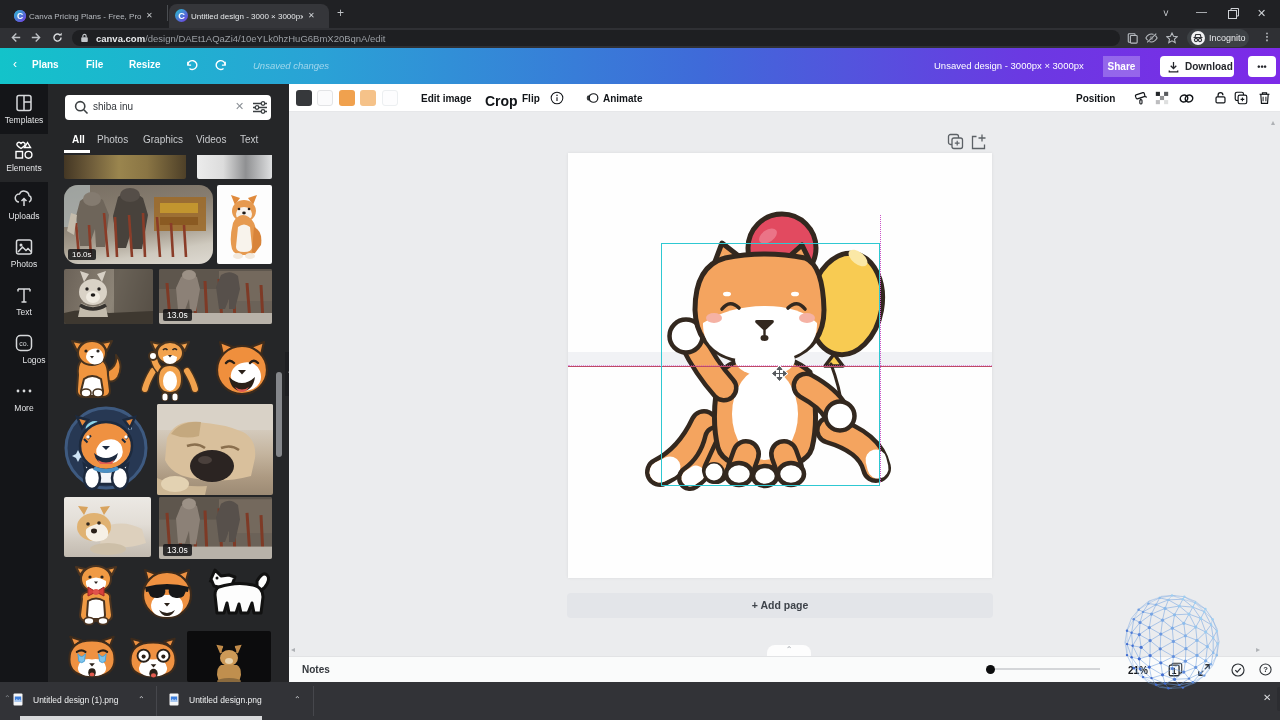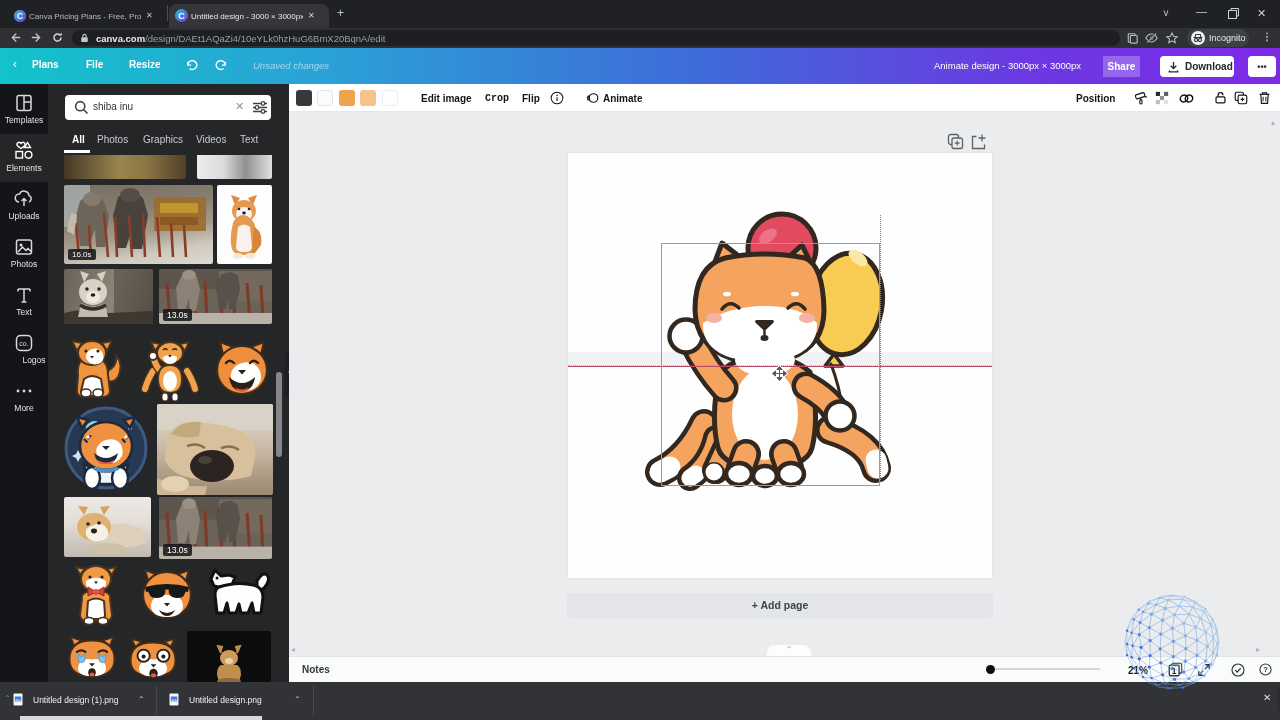--- a/index.html
+++ b/index.html
@@ -104,21 +104,21 @@
   <span class="abs" style="left:129px;top:11px;color:#fff;font-size:10px;font-weight:bold;">Resize</span>
   <svg class="abs" style="left:185px;top:11px" width="13" height="13" viewBox="0 0 16 15">
       <path d="M3.5 3 v4 h4" fill="none" stroke="#fff" stroke-width="1.7"></path>
       <path d="M3.5 7 a5.5 5.5 0 1 1 2 4.2" fill="none" stroke="#fff" stroke-width="1.7"></path>
     </svg>
   <svg class="abs" style="left:215px;top:11px" width="13" height="13" viewBox="0 0 16 15">
       <path d="M12.5 3 v4 h-4" fill="none" stroke="#fff" stroke-width="1.7"></path>
       <path d="M12.5 7 a5.5 5.5 0 1 0 -2 4.2" fill="none" stroke="#fff" stroke-width="1.7"></path>
     </svg>
   <span class="abs" style="left:253px;top:12px;color:rgba(255,255,255,.55);font-size:9.5px;font-style:italic;">Unsaved changes</span>
-  <span class="abs" style="left:934px;top:12px;color:#fff;font-size:9.5px;white-space:nowrap;">Animate design - 3000px × 3000px</span>
+  <span class="abs" style="left:934px;top:12px;color:#fff;font-size:9.5px;white-space:nowrap;">Unsaved design - 3000px × 3000px</span>
   <div class="abs" style="left:1103px;top:8px;width:37px;height:21px;background:rgba(255,255,255,.25);border-radius:0;text-align:center;"><span style="color:#fff;font-size:10px;font-weight:bold;line-height:21px;">Share</span></div>
   <div class="abs" style="left:1160px;top:8px;width:74px;height:21px;background:#fff;border-radius:4px;">
     <svg class="abs" style="left:8px;top:5px" width="11" height="12" viewBox="0 0 13 14">
         <path d="M6.5 1 v7.5 M3.2 5.5 L6.5 8.8 L9.8 5.5" fill="none" stroke="#24262b" stroke-width="1.5"></path>
         <path d="M1.5 11 v1.8 h10 V11" fill="none" stroke="#24262b" stroke-width="1.5"></path>
       </svg>
     <span class="abs" style="left:25px;top:5px;color:#24262b;font-size:10px;font-weight:bold;">Download</span>
   </div>
   <div class="abs" style="left:1248px;top:8px;width:28px;height:21px;background:#fff;border-radius:4px;text-align:center;"><span style="color:#24262b;font-size:9px;font-weight:bold;line-height:20px;">•••</span></div>
 </div>
@@ -198,21 +198,21 @@
   <span class="abs" style="left:24px;top:50px;font-size:10px;color:#fff;font-weight:bold;">All</span>
   <span class="abs" style="left:49px;top:50px;font-size:10px;color:#c9cbce;">Photos</span>
   <span class="abs" style="left:95px;top:50px;font-size:10px;color:#c9cbce;">Graphics</span>
   <span class="abs" style="left:148px;top:50px;font-size:10px;color:#c9cbce;">Videos</span>
   <span class="abs" style="left:192px;top:50px;font-size:10px;color:#c9cbce;">Text</span>
   <div class="abs" style="left:16px;top:66px;width:26px;height:2.5px;background:#fff;"></div>
 
   <div class="abs" style="left:16px;top:71px;width:122px;height:24px;border-radius:0 0 2px 2px;background:linear-gradient(90deg,#443724,#6e5c3a 22%,#9a854e 45%,#8a7544 68%,#4e4028 100%);"></div>
   <div class="abs" style="left:149px;top:71px;width:75px;height:24px;border-radius:0 0 2px 2px;background:linear-gradient(90deg,#ececec,#dcdcdc 35%,#8f9092 65%,#dfe0e1);"></div>
 
-  <div class="abs" style="left:16px;top:101px;width:149px;height:79px;border-radius:2px;overflow:hidden;background:linear-gradient(170deg,#776e62 0%,#877d70 35%,#a59c8e 60%,#cfcabf 80%,#dedad2 100%);" id="vid16">
+  <div class="abs" style="left:16px;top:101px;width:149px;height:79px;border-radius:14px;overflow:hidden;background:linear-gradient(170deg,#776e62 0%,#877d70 35%,#a59c8e 60%,#cfcabf 80%,#dedad2 100%);" id="vid16">
 <svg width="149" height="79" viewBox="0 0 149 79">
 <rect x="0" y="0" width="26" height="42" fill="#b4bec0" opacity=".65"></rect>
 <rect x="90" y="12" width="52" height="34" fill="#9c6c2c" opacity=".9"></rect>
 <rect x="96" y="18" width="38" height="10" fill="#c2952f"></rect>
 <rect x="96" y="32" width="38" height="8" fill="#8a5a22"></rect>
 <path d="M16 16 q10 -9 23 -1 l6 15 l-4 32 h-9 l-1 -18 l-6 17 h-9 l-4 -30 z" fill="#6e655a"></path>
 <path d="M54 12 q12 -10 25 1 l5 17 l-6 34 h-10 l-1 -17 l-5 16 h-9 l-4 -32 z" fill="#48423c"></path>
 <ellipse cx="28" cy="14" rx="9" ry="7" fill="#847b70"></ellipse>
 <ellipse cx="66" cy="10" rx="10" ry="7" fill="#554e48"></ellipse>
 <path d="M12 38 l3 34 M25 40 l2 32 M40 28 l4 44 M51 32 l2 40 M65 30 l3 42 M79 28 l2 44 M93 32 l3 40 M107 38 l2 34 M120 40 l2 32" stroke="#8a3c28" stroke-width="2.6" fill="none"></path>
@@ -446,21 +446,21 @@
   </div>
 
 <div class="abs" style="left:289px;top:84px;width:991px;height:28px;background:#fff;border-bottom:1px solid #e6e7e9;" id="ebar">
 
   <div class="abs" style="left:7px;top:6px;width:16px;height:16px;background:#36383b;border-radius:3px;"></div>
   <div class="abs" style="left:28px;top:6px;width:16px;height:16px;background:#fbfbfc;border:1px solid #e3e4e6;border-radius:3px;"></div>
   <div class="abs" style="left:50px;top:6px;width:16px;height:16px;background:#f0a14e;border-radius:3px;"></div>
   <div class="abs" style="left:71px;top:6px;width:16px;height:16px;background:#f5c289;border-radius:3px;"></div>
   <div class="abs" style="left:93px;top:6px;width:16px;height:16px;background:#fdfdfe;border:1px solid #eceff1;border-radius:3px;"></div>
   <span class="abs" style="left:132px;top:9px;font-size:10px;color:#111418;font-weight:bold;">Edit image</span>
-  <span class="abs" style="left:196px;top:9px;font-size:10px;color:#111418;font-weight:bold;font-family:Liberation Mono, monospace;">Crop</span>
+  <span class="abs" style="left:196px;top:9px;font-size:14px;color:#111418;font-weight:bold;">Crop</span>
   <span class="abs" style="left:233px;top:9px;font-size:10px;color:#111418;font-weight:bold;">Flip</span>
   <svg class="abs" style="left:261px;top:7px" width="14" height="14" viewBox="0 0 18 18">
       <circle cx="9" cy="9" r="7.5" fill="none" stroke="#111418" stroke-width="1.3"></circle>
       <circle cx="9" cy="5.6" r="1" fill="#111418"></circle>
       <path d="M9 8 v5" stroke="#111418" stroke-width="1.4"></path>
     </svg>
   <svg class="abs" style="left:296px;top:7px" width="14" height="14" viewBox="0 0 18 18">
       <circle cx="11" cy="9" r="5.5" fill="none" stroke="#111418" stroke-width="1.5"></circle>
       <path d="M6.5 4.5 a5.5 5.5 0 0 0 0 9 M3.8 6 a5.5 5.5 0 0 0 0 6" fill="none" stroke="#111418" stroke-width="1.2"></path>
     </svg>

